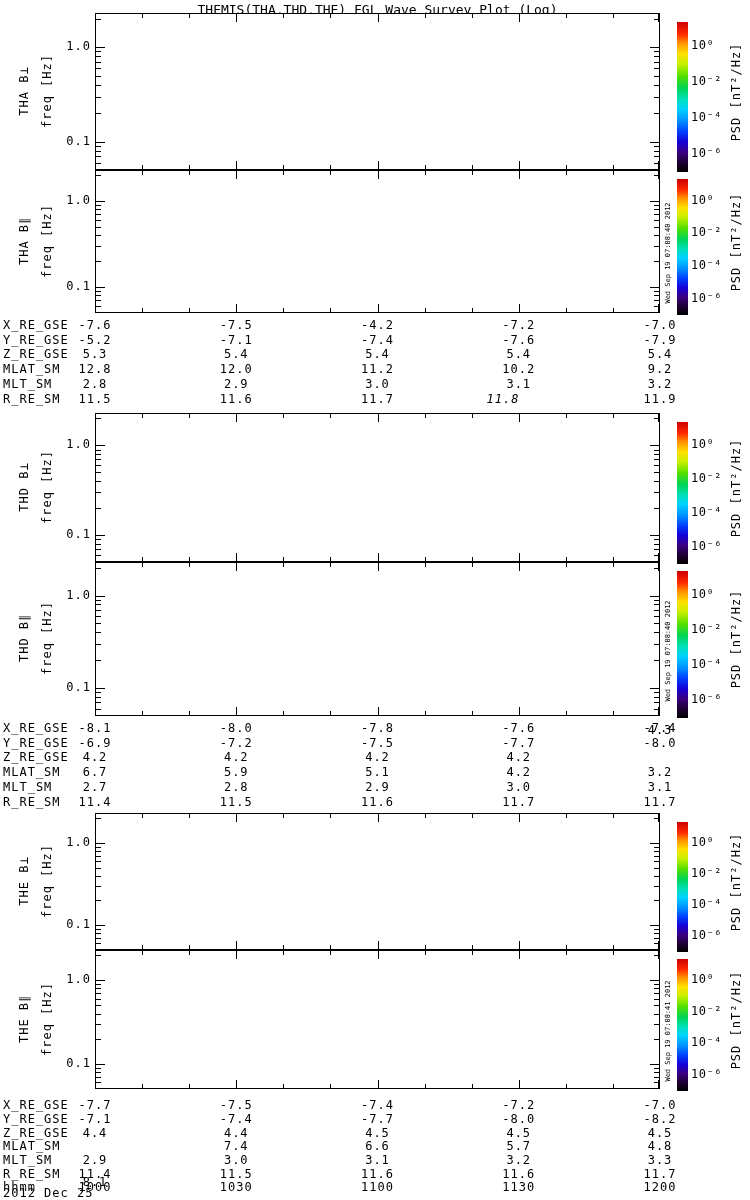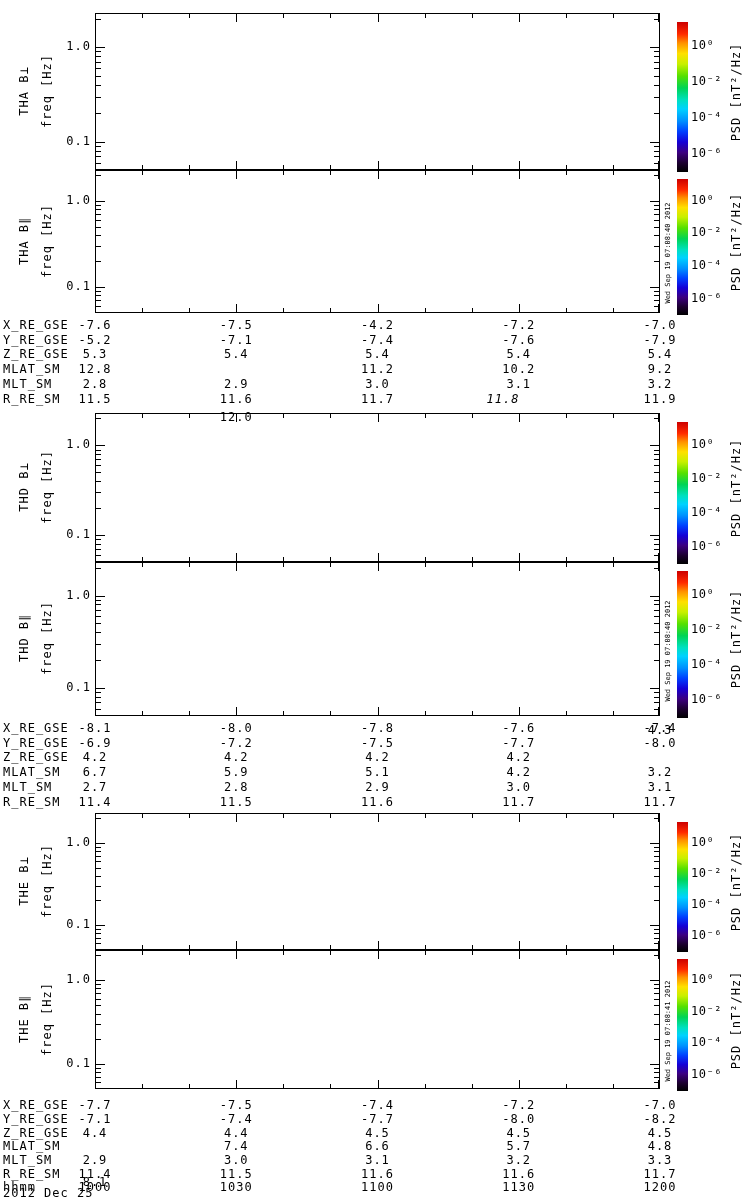--- a/index.html
+++ b/index.html
@@ -17,20 +17,21 @@
   .cb{position:absolute;}
   .cbl{position:absolute;font-size:12px;letter-spacing:0.5px;white-space:nowrap;}
   .ephlabel{position:absolute;left:3px;width:92px;font-size:12px;letter-spacing:1px;white-space:nowrap;}
   .ephval{position:absolute;width:120px;text-align:center;font-size:12px;letter-spacing:1px;white-space:nowrap;}
   .date{position:absolute;left:3px;top:1186px;font-size:12px;letter-spacing:1px;white-space:nowrap;}
 </style>
 </head>
 <body>
 
 <div class="page">
+  <div class="title">THEMIS(THA,THD,THE) FGL Wave Survey Plot (Log)</div>
   <div id="chart-root">
       <div class="frame" style="left: 95px; top: 13px; width: 565px; height: 157px;"></div>
       <div class="tick" style="left: 95px; top: 14px; width: 1px; height: 8px;"></div>
       <div class="tick" style="left: 95px; top: 161px; width: 1px; height: 8px;"></div>
       <div class="tick" style="left: 142px; top: 14px; width: 1px; height: 4px;"></div>
       <div class="tick" style="left: 142px; top: 165px; width: 1px; height: 4px;"></div>
       <div class="tick" style="left: 189px; top: 14px; width: 1px; height: 4px;"></div>
       <div class="tick" style="left: 189px; top: 165px; width: 1px; height: 4px;"></div>
       <div class="tick" style="left: 236px; top: 14px; width: 1px; height: 8px;"></div>
       <div class="tick" style="left: 236px; top: 161px; width: 1px; height: 8px;"></div>
@@ -443,21 +444,21 @@
       <div class="ephval" style="left: 458.75px; top: 332.7px;">-7.6</div>
       <div class="ephval" style="left: 600px; top: 332.7px;">-7.9</div>
       <div class="ephlabel" style="top: 347.4px;">Z_RE_GSE</div>
       <div class="ephval" style="left: 35px; top: 347.4px;">5.3</div>
       <div class="ephval" style="left: 176.25px; top: 347.4px;">5.4</div>
       <div class="ephval" style="left: 317.5px; top: 347.4px;">5.4</div>
       <div class="ephval" style="left: 458.75px; top: 347.4px;">5.4</div>
       <div class="ephval" style="left: 600px; top: 347.4px;">5.4</div>
       <div class="ephlabel" style="top: 362.1px;">MLAT_SM</div>
       <div class="ephval" style="left: 35px; top: 362.1px;">12.8</div>
-      <div class="ephval" style="left: 176.25px; top: 362.1px; margin-top: 48px;">12.0</div>
+      <div class="ephval" style="left: 176.25px; top: 362.1px;">12.0</div>
       <div class="ephval" style="left: 317.5px; top: 362.1px;">11.2</div>
       <div class="ephval" style="left: 458.75px; top: 362.1px;">10.2</div>
       <div class="ephval" style="left: 600px; top: 362.1px;">9.2</div>
       <div class="ephlabel" style="top: 376.8px;">MLT_SM</div>
       <div class="ephval" style="left: 35px; top: 376.8px;">2.8</div>
       <div class="ephval" style="left: 176.25px; top: 376.8px;">2.9</div>
       <div class="ephval" style="left: 317.5px; top: 376.8px;">3.0</div>
       <div class="ephval" style="left: 458.75px; top: 376.8px;">3.1</div>
       <div class="ephval" style="left: 600px; top: 376.8px;">3.2</div>
       <div class="ephlabel" style="top: 391.5px;">R_RE_SM</div>

